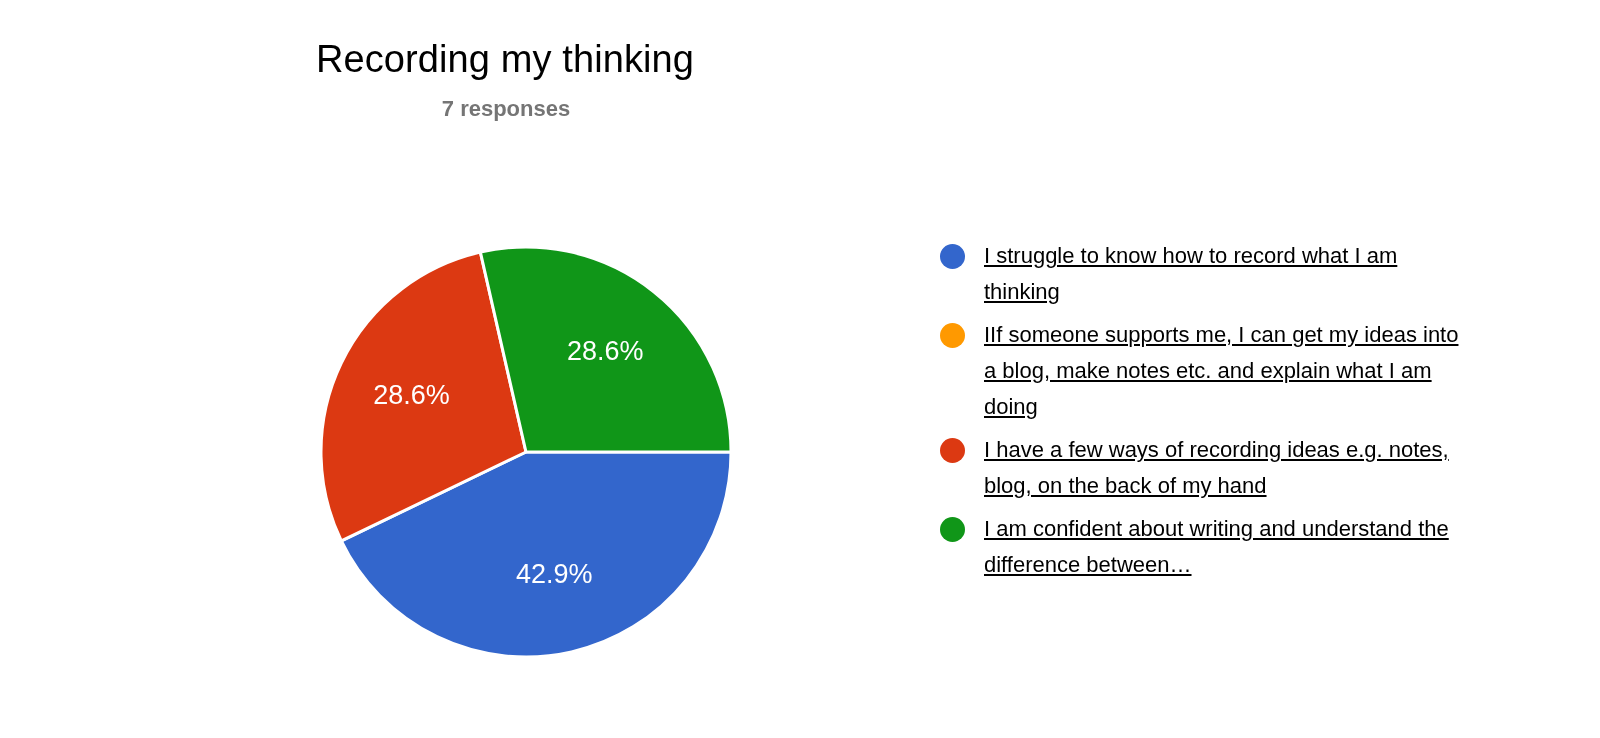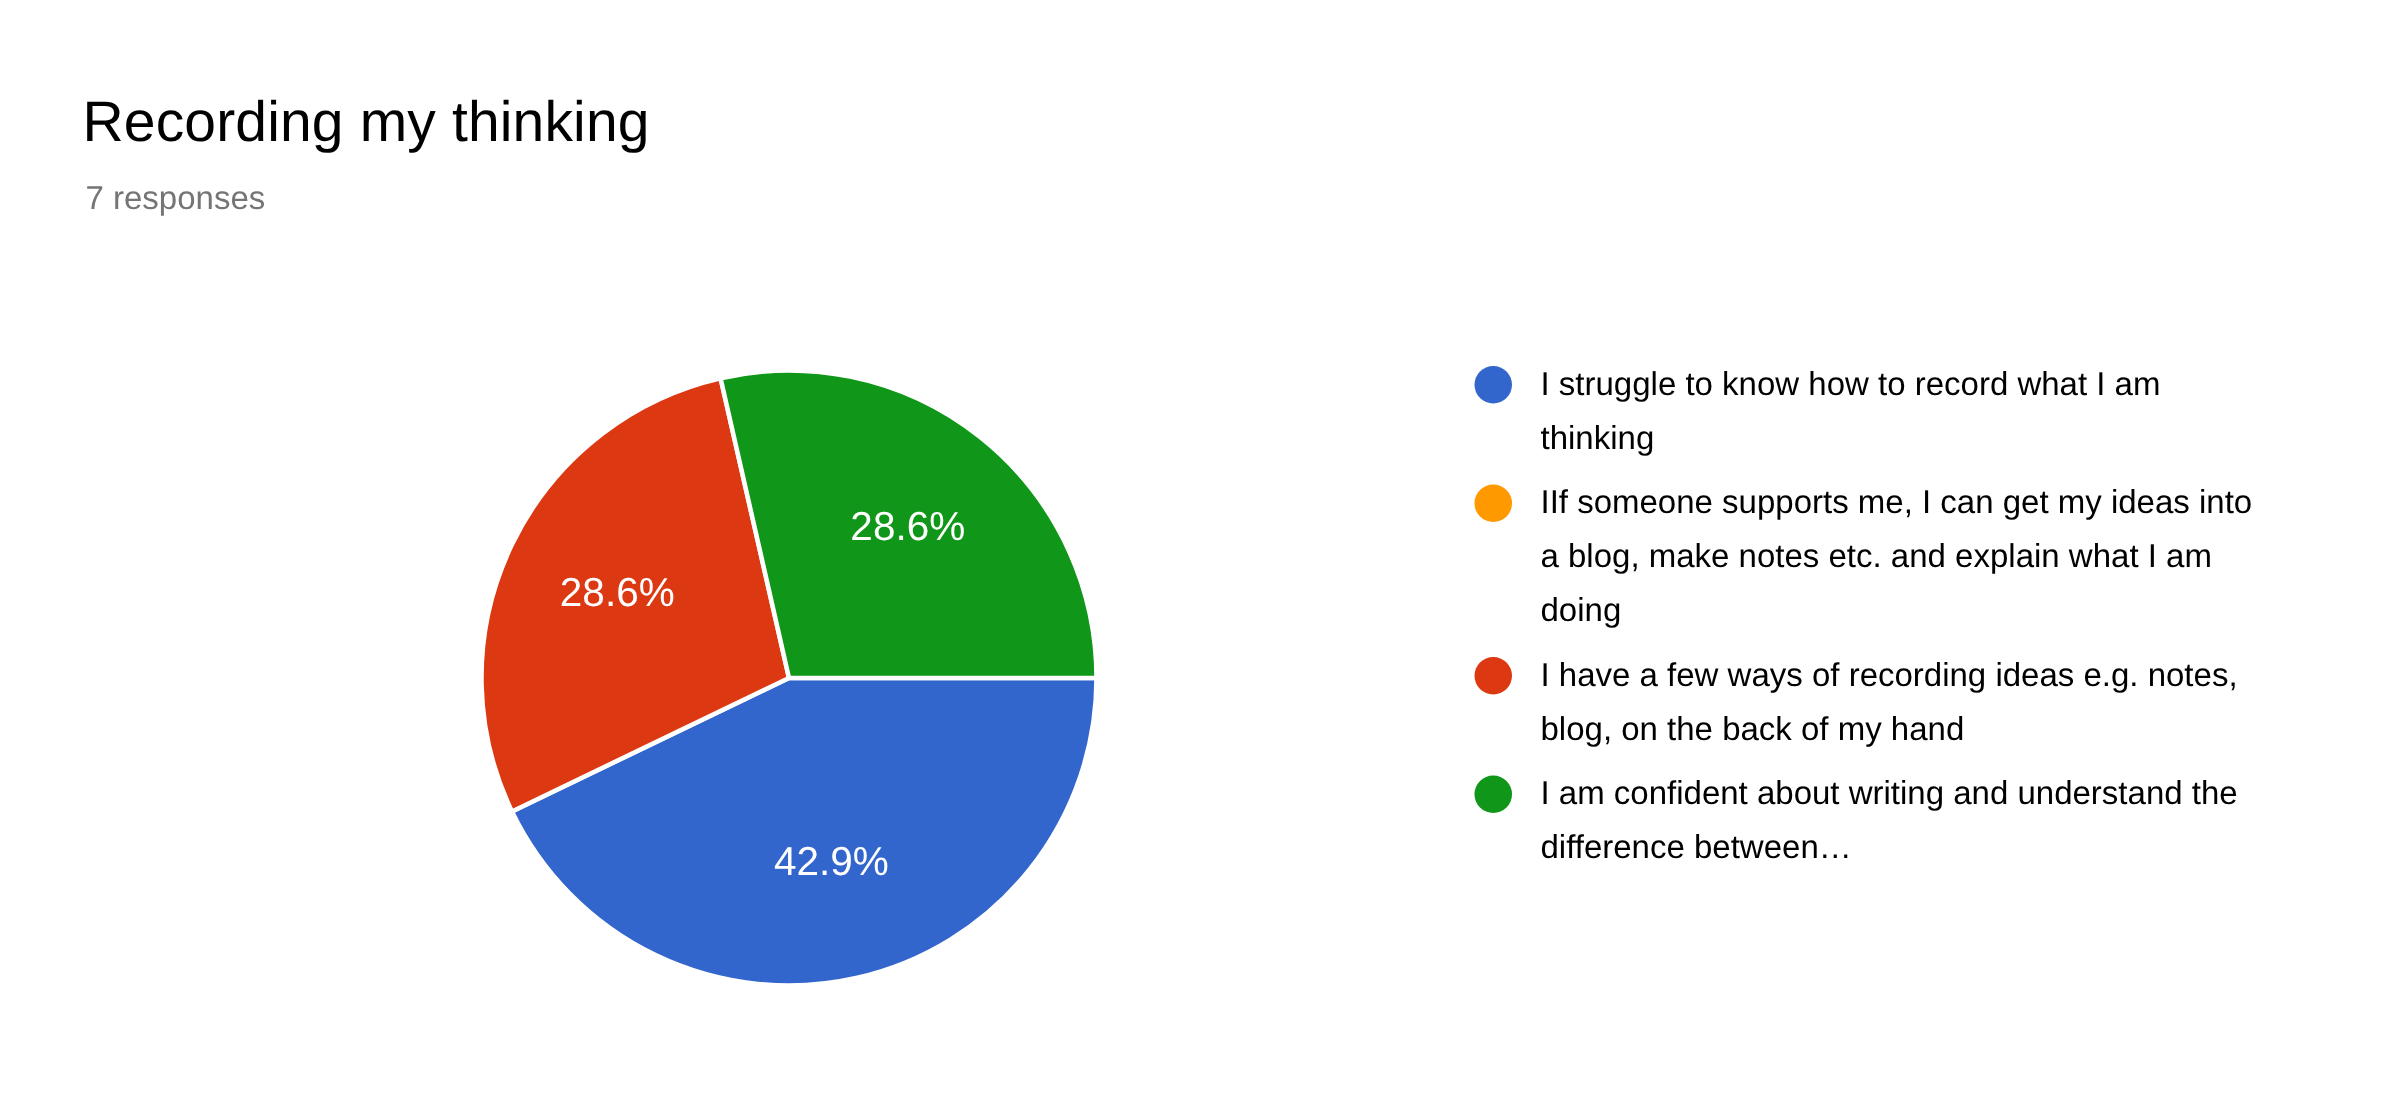--- a/index.html
+++ b/index.html
@@ -20,36 +20,37 @@
   #page {
     position: absolute;
     inset: 0;
     background: #ffffff;
   }
 
   
   .header {
     position: absolute;
     left: 55px;
-    top: 59px;
+    top: 36px;
     width: 900px;
+    text-align: center;
   }
   .chart-title {
     font-size: 38px;
     line-height: 46px;
     font-weight: 400;
     color: #000000;
     letter-spacing: 0.1px;
     margin: 0;
     white-space: nowrap;
   }
   .chart-subtitle {
     font-size: 22px;
     line-height: 30px;
-    font-weight: 400;
+    font-weight: 700;
     color: #757575;
     margin: 12px 0 0 2px;
     white-space: nowrap;
   }
 
   
   .chart-area {
     position: absolute;
     left: 0;
     top: 0;
@@ -67,23 +68,24 @@
     font-size: 27px;
     font-weight: 400;
     fill: #ffffff;
     text-anchor: middle;
     dominant-baseline: middle;
   }
 
   
   .legend {
     position: absolute;
-    left: 983px;
+    left: 940px;
     top: 238px;
     width: 520px;
+    text-decoration: underline;
   }
   .legend-item {
     display: flex;
     align-items: flex-start;
     margin-bottom: 7px;
   }
   .legend-swatch {
     flex: 0 0 auto;
     width: 25px;
     height: 25px;

